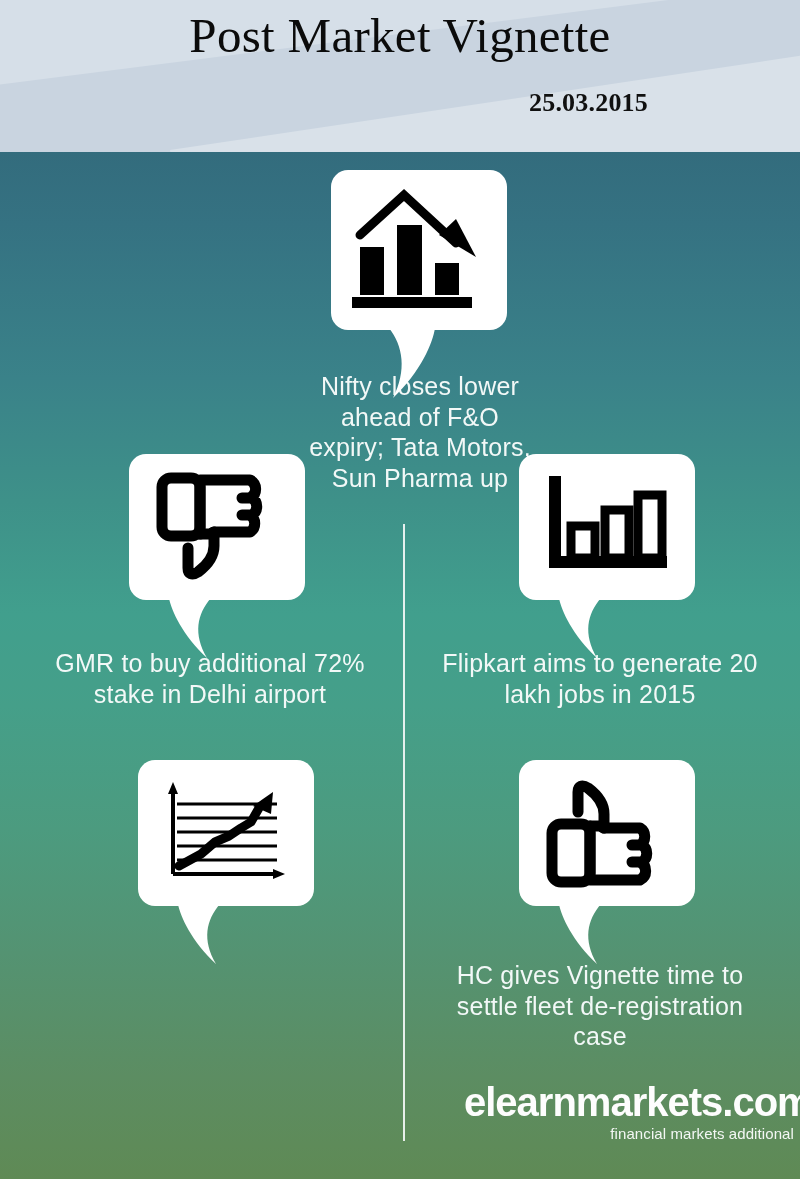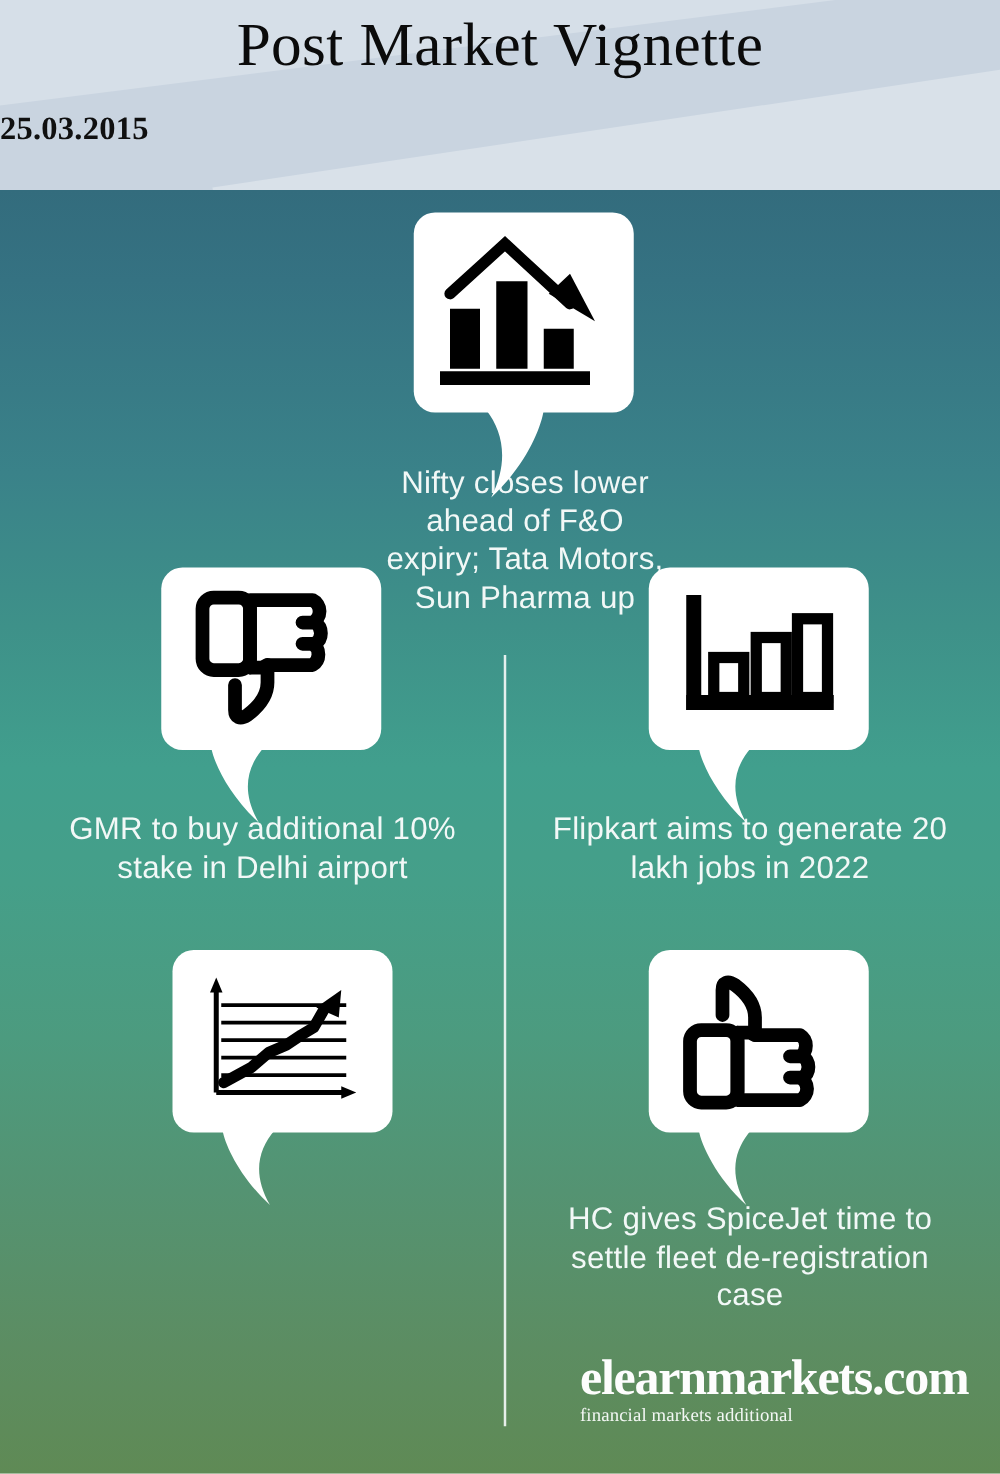--- a/index.html
+++ b/index.html
@@ -55,21 +55,21 @@
     line-height: 1.15;
     color: #0b0b0b;
     letter-spacing: 0.3px;
     z-index: 4;
   }
   .subtitle {
     position: absolute;
     left: 0;
     top: 88px;
     width: 648px;
-    text-align: left;
+    text-align: right;
     font-family: "Liberation Serif", serif;
     font-weight: bold;
     font-size: 26px;
     color: #101010;
     letter-spacing: 0.2px;
     z-index: 4;
   }
 
   
   .body-bg {
@@ -141,22 +141,22 @@
     z-index: 2;
     font-weight: 300;
   }
 
   
   .logo {
     position: absolute;
     right: 6px;
     top: 1082px;
     width: 330px;
+    text-align: right;
     z-index: 5;
-    font-family: Liberation Serif, serif;
   }
   .logo-main {
     font-size: 40px;
     font-weight: bold;
     color: #fdfdfd;
     letter-spacing: -1px;
     line-height: 1;
   }
   .logo-sub {
     font-size: 15px;
@@ -214,39 +214,39 @@
                    M84 64 H60 L60 64
                    M46 66 L46 14"></path>
           <path d="M46 66 L56 66 L60 64 L60 78 C60 90 52 98 44 104 C38 108 34 106 34 100 L34 80"></path>
         </g>
       </svg>
     </div>
     <svg class="tail" viewBox="0 0 58 62">
       <path d="M56 0 C56 0 22 2 14 0 C16 12 28 38 52 60 C38 36 42 16 56 0 Z" fill="#ffffff" transform="translate(-14,0)"></path>
     </svg>
   </div>
-  <div class="caption" style="left:40px; top:648px; width:340px;">GMR to buy additional 10% stake in Delhi airport</div>
+  <div class="caption" style="left:40px; top:648px; width:340px;">GMR to buy additional 72% stake in Delhi airport</div>
 
   <div class="bubble" style="left:519px; top:454px; width:176px; height:146px;">
     <div class="icon-wrap">
       <svg width="132" height="114" viewBox="0 0 132 114" aria-hidden="true">
 
         <rect x="8" y="6" width="12" height="92" fill="#000"></rect>
         <rect x="8" y="86" width="118" height="12" fill="#000"></rect>
 
         <rect x="30" y="56" width="24" height="32" fill="none" stroke="#000" stroke-width="9"></rect>
         <rect x="64" y="40" width="24" height="48" fill="none" stroke="#000" stroke-width="9"></rect>
         <rect x="97" y="25" width="24" height="63" fill="none" stroke="#000" stroke-width="9"></rect>
       </svg>
     </div>
     <svg class="tail" viewBox="0 0 58 62">
       <path d="M56 0 C56 0 22 2 14 0 C16 12 28 38 52 60 C38 36 42 16 56 0 Z" fill="#ffffff" transform="translate(-14,0)"></path>
     </svg>
   </div>
-  <div class="caption" style="left:430px; top:648px; width:340px;">Flipkart aims to generate 20 lakh jobs in 2022</div>
+  <div class="caption" style="left:430px; top:648px; width:340px;">Flipkart aims to generate 20 lakh jobs in 2015</div>
 
   <div class="bubble" style="left:138px; top:760px; width:176px; height:146px;">
     <div class="icon-wrap">
       <svg width="134" height="110" viewBox="0 0 134 110" aria-hidden="true">
 
         <path d="M14 96 L14 12" stroke="#000" stroke-width="4" fill="none"></path>
         <polygon points="14,4 9,16 19,16" fill="#000"></polygon>
 
         <path d="M14 96 L118 96" stroke="#000" stroke-width="4" fill="none"></path>
         <polygon points="126,96 114,91 114,101" fill="#000"></polygon>
@@ -279,20 +279,20 @@
                    M84 54 H60
                    M46 52 L46 104"></path>
           <path d="M46 52 L56 52 L60 54 L60 40 C60 28 52 20 44 14 C38 10 34 12 34 18 L34 38"></path>
         </g>
       </svg>
     </div>
     <svg class="tail" viewBox="0 0 58 62">
       <path d="M56 0 C56 0 22 2 14 0 C16 12 28 38 52 60 C38 36 42 16 56 0 Z" fill="#ffffff" transform="translate(-14,0)"></path>
     </svg>
   </div>
-  <div class="caption" style="left:450px; top:960px; width:300px;">HC gives SpiceJet time to settle fleet de-registration case</div>
+  <div class="caption" style="left:450px; top:960px; width:300px;">HC gives Vignette time to settle fleet de-registration case</div>
 
   <div class="logo">
     <div class="logo-main">elearnmarkets.com</div>
     <div class="logo-sub">financial markets additional</div>
   </div>
 
 </div>
 
 </body></html>

